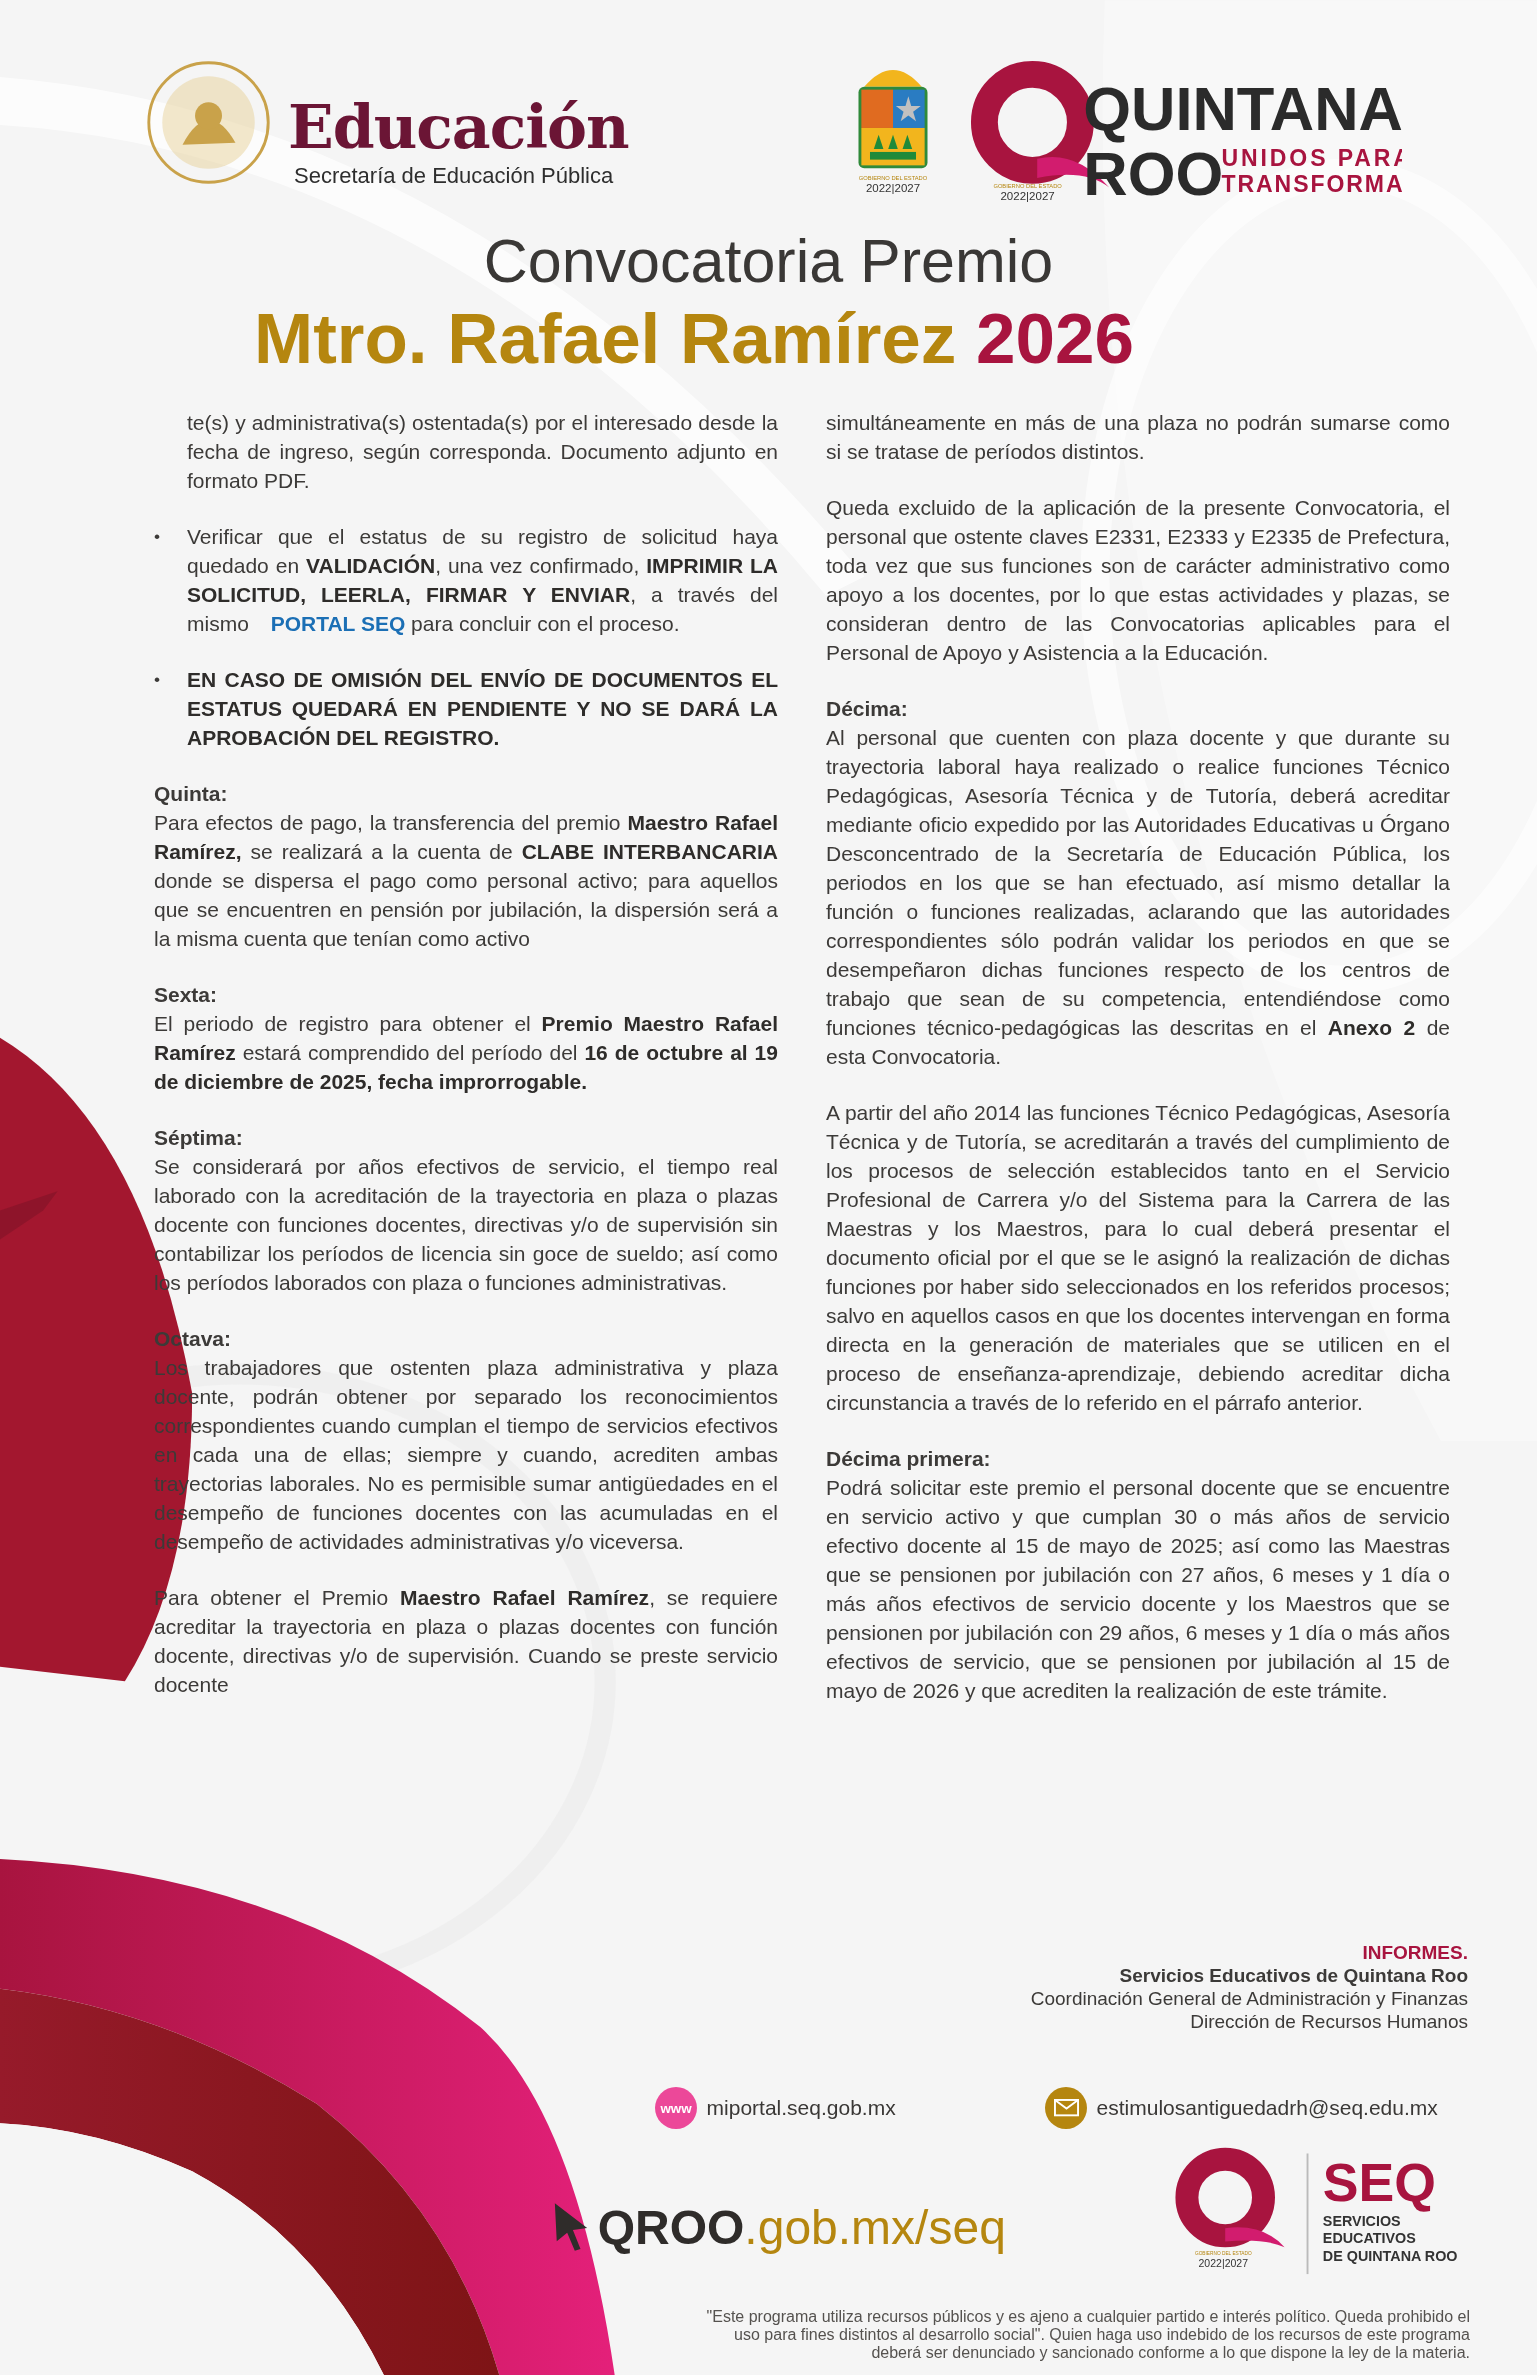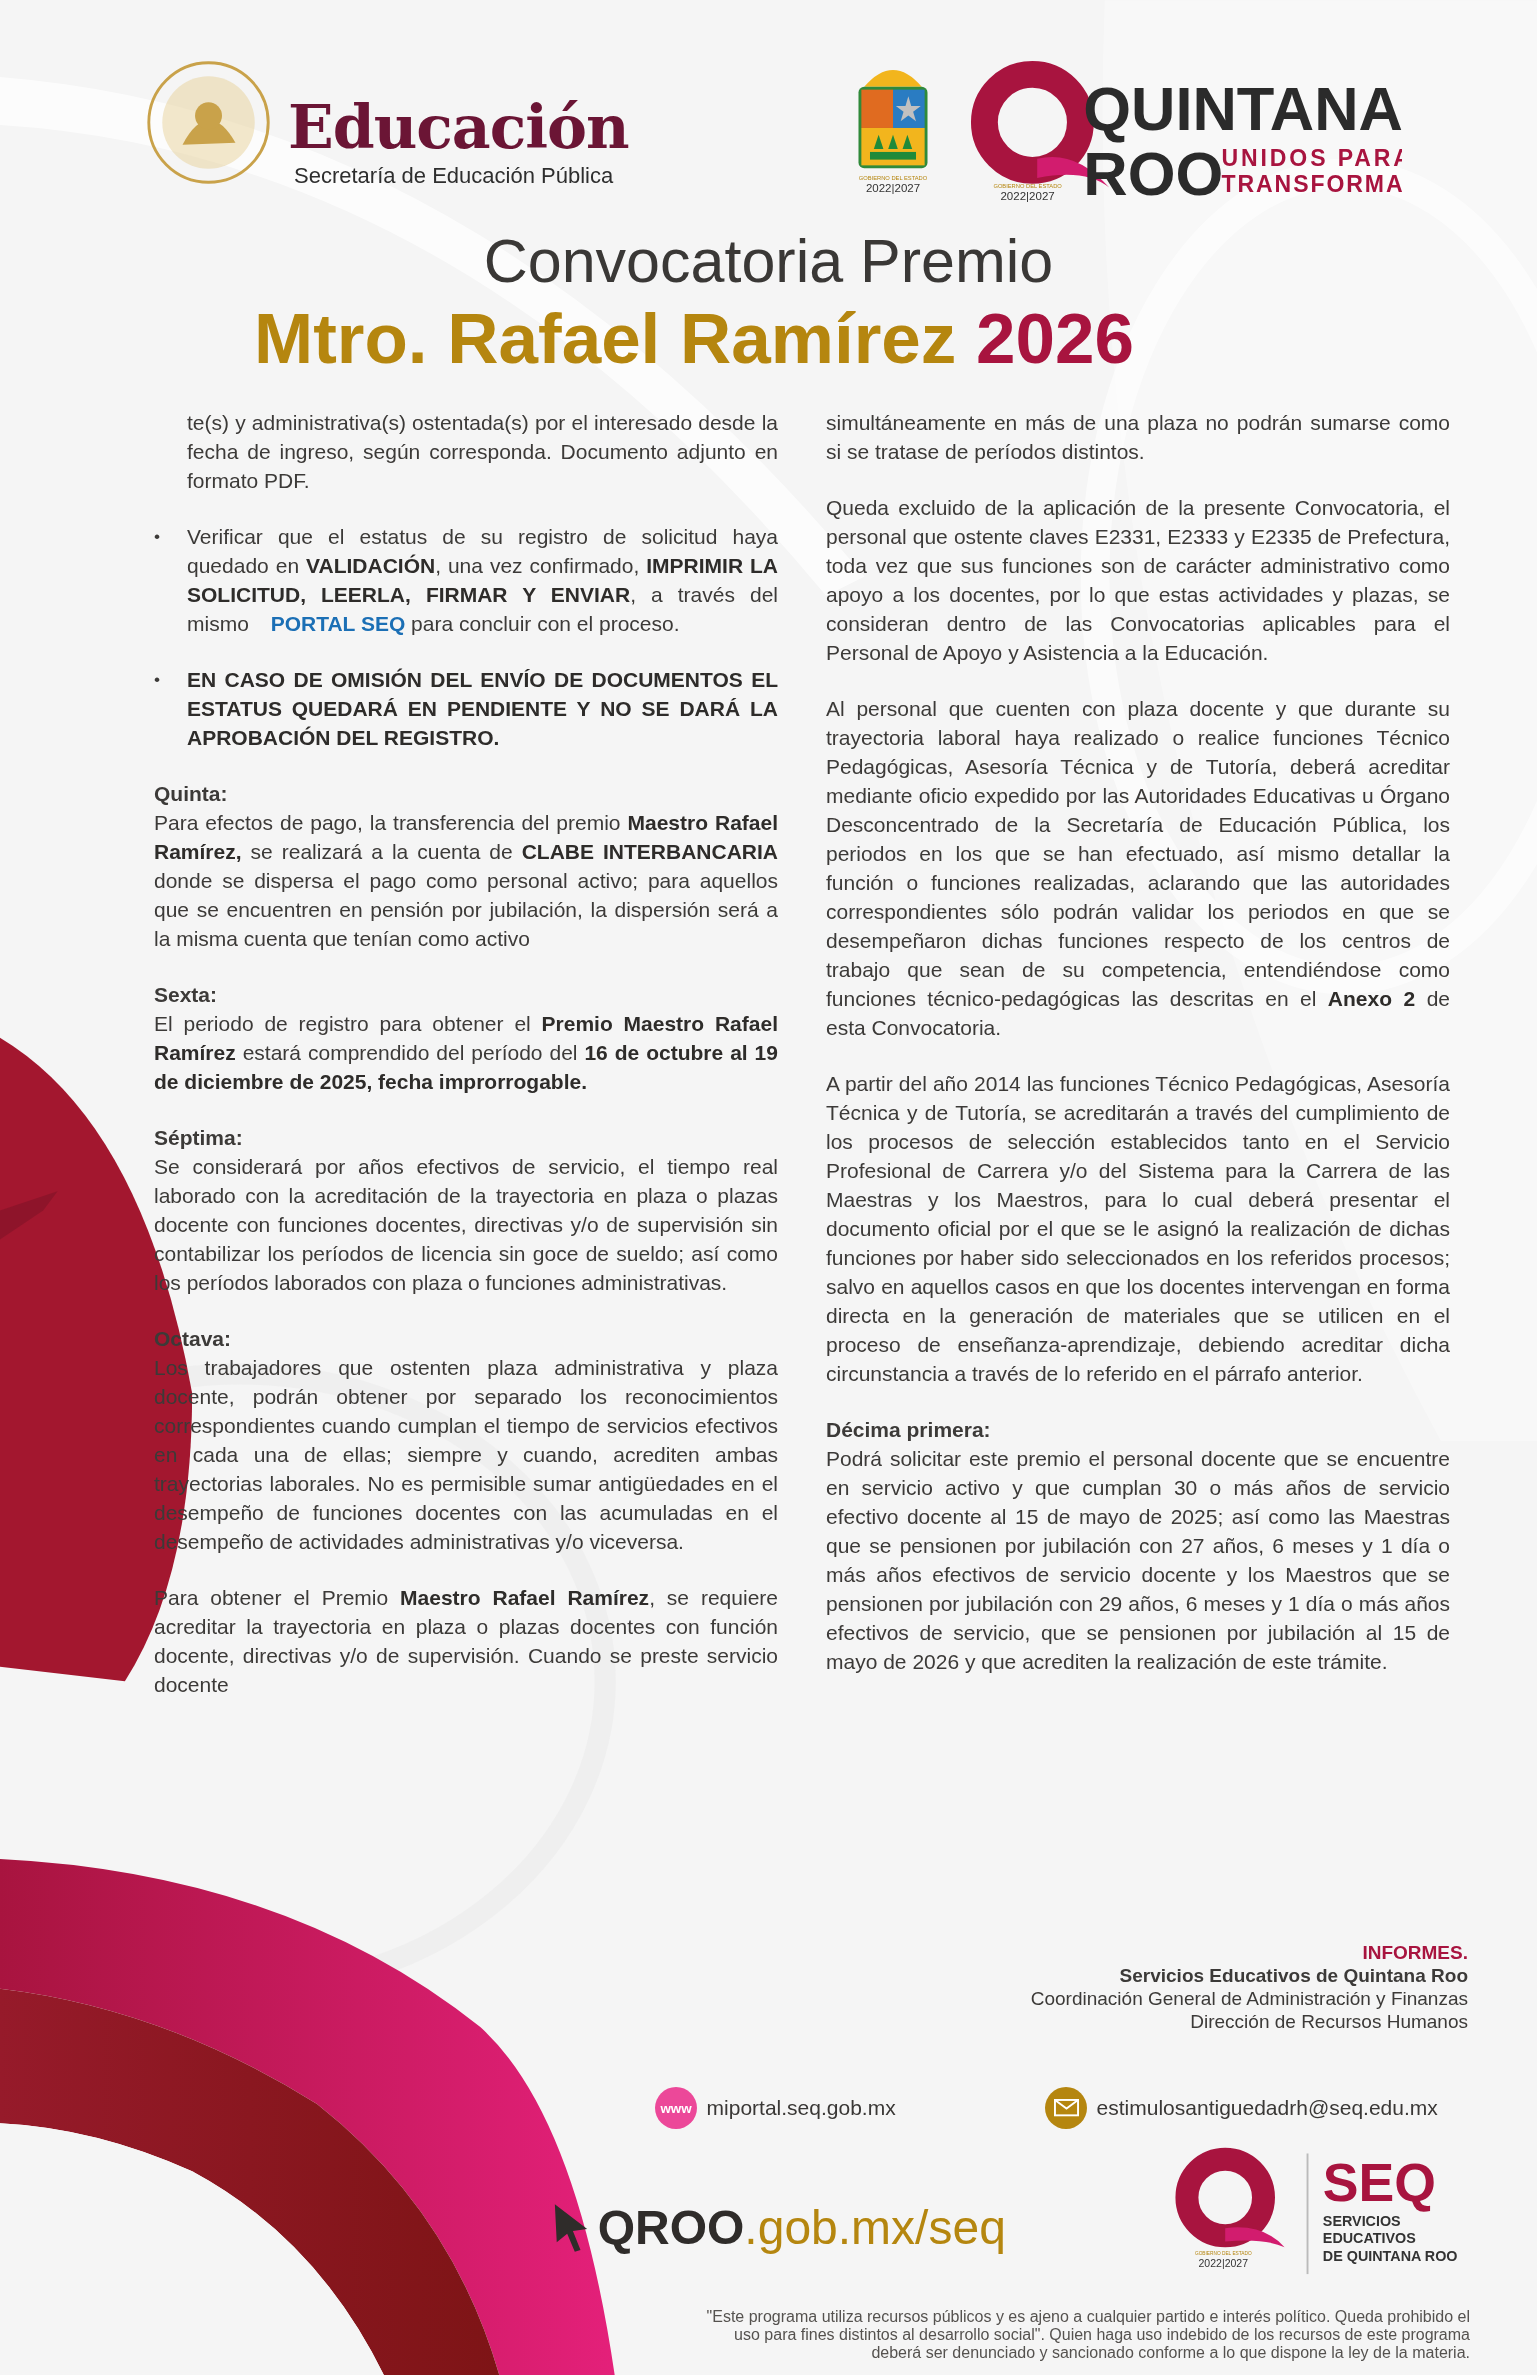--- a/index.html
+++ b/index.html
@@ -40,21 +40,21 @@
   .informes .lbl { color:#a8143f; font-weight:bold; }
   .informes .org { font-weight:bold; }
 
   .contact { top:2087px; display:flex; align-items:center; font-size:21px; color:#3a3836; }
   .contact .ico { width:42px; height:42px; border-radius:50%; display:flex; align-items:center; justify-content:center; margin-right:9.6px; color:#fff; font-weight:bold; font-size:13.4px; }
   .c-web { left:655px; }
   .c-web .ico { background:#ec4899; }
   .c-mail { left:1045px; }
   .c-mail .ico { background:#b5860f; }
 
-  .qroo-url { left:552px; top:2200px; font-size:48px; display:flex; align-items:flex-end; }
+  .qroo-url { left:552px; top:2200px; font-size:48px; display:flex; align-items:center; }
   .qroo-url .q { font-weight:bold; color:#2f2c2a; }
   .qroo-url .rest { color:#b5860f; }
 
   .seq-logo { left:1167px; top:2142px; width:327px; height:134px; }
 
   .legal { right:67px; top:2308px; width:922px; text-align:right; font-size:16px; line-height:18px; color:#55524f; }
 </style>
 </head>
 <body>
 
@@ -155,20 +155,21 @@
   </p>
   <p>
     <span>Para obtener el Premio </span><b>Maestro Rafael Ramírez</b><span>, se requiere acreditar la trayectoria en plaza o plazas docentes con función docente, directivas y/o de supervisión. Cuando se preste servicio docente</span>
   </p>
 </div>
 
 <div class="col col-right">
   <p>simultáneamente en más de una plaza no podrán sumarse como si se tratase de períodos distintos.</p>
   <p>Queda excluido de la aplicación de la presente Convocatoria, el personal que ostente claves E2331, E2333 y E2335 de Prefectura, toda vez que sus funciones son de carácter administrativo como apoyo a los docentes, por lo que estas actividades y plazas, se consideran dentro de las Convocatorias aplicables para el Personal de Apoyo y Asistencia a la Educación.</p>
   <p>
+    <span class="head">Décima:</span>
     <span>Al personal que cuenten con plaza docente y que durante su trayectoria laboral haya realizado o realice funciones Técnico Pedagógicas, Asesoría Técnica y de Tutoría, deberá acreditar mediante oficio expedido por las Autoridades Educativas u Órgano Desconcentrado de la Secretaría de Educación Pública, los periodos en los que se han efectuado, así mismo detallar la función o funciones realizadas, aclarando que las autoridades correspondientes sólo podrán validar los periodos en que se desempeñaron dichas funciones respecto de los centros de trabajo que sean de su competencia, entendiéndose como funciones técnico-pedagógicas las descritas en el </span><b>Anexo 2</b><span> de esta Convocatoria.</span>
   </p>
   <p>A partir del año 2014 las funciones Técnico Pedagógicas, Asesoría Técnica y de Tutoría, se acreditarán a través del cumplimiento de los procesos de selección establecidos tanto en el Servicio Profesional de Carrera y/o del Sistema para la Carrera de las Maestras y los Maestros, para lo cual deberá presentar el documento oficial por el que se le asignó la realización de dichas funciones por haber sido seleccionados en los referidos procesos; salvo en aquellos casos en que los docentes intervengan en forma directa en la generación de materiales que se utilicen en el proceso de enseñanza-aprendizaje, debiendo acreditar dicha circunstancia a través de lo referido en el párrafo anterior.</p>
   <p>
     <span class="head">Décima primera:</span>
     <span>Podrá solicitar este premio el personal docente que se encuentre en servicio activo y que cumplan 30 o más años de servicio efectivo docente al 15 de mayo de 2025; así como las Maestras que se pensionen por jubilación con 27 años, 6 meses y 1 día o más años efectivos de servicio docente y los Maestros que se pensionen por jubilación con 29 años, 6 meses y 1 día o más años efectivos de servicio, que se pensionen por jubilación al 15 de mayo de 2026 y que acrediten la realización de este trámite.</span>
   </p>
 </div>
 
 <div class="layer informes">

